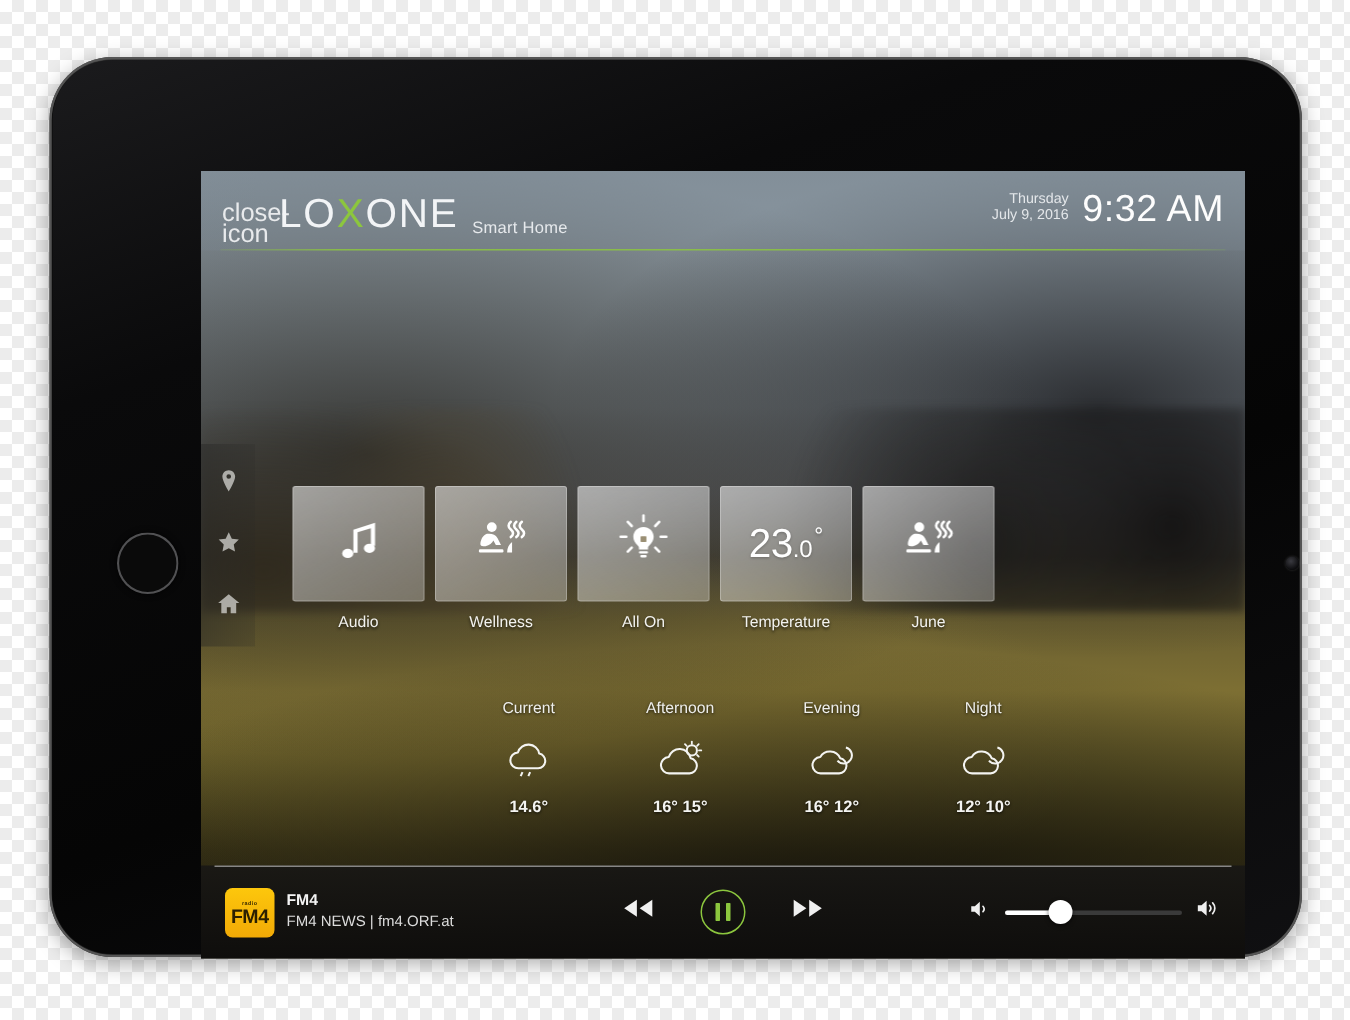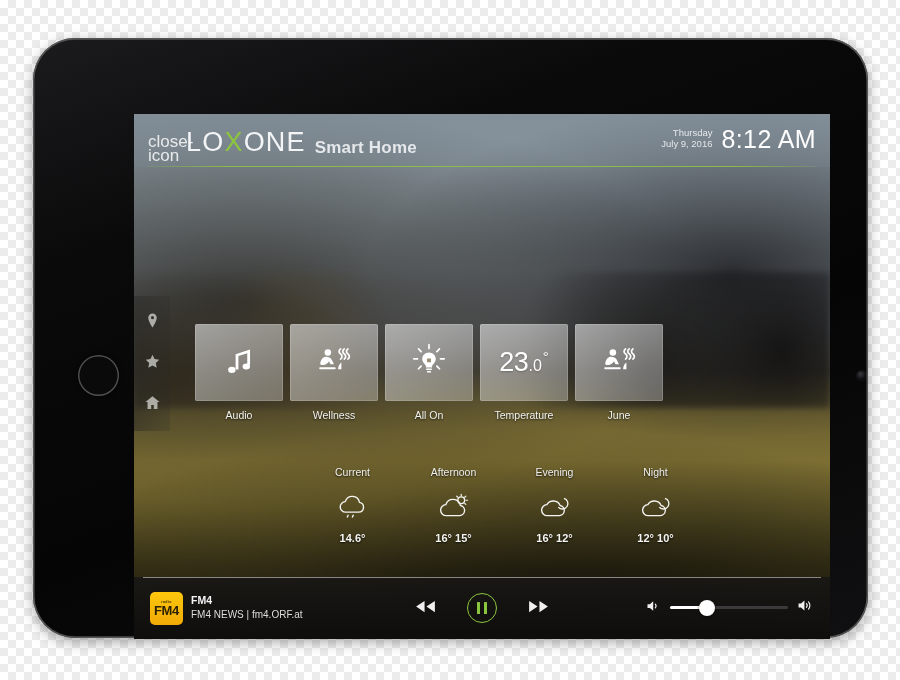--- a/index.html
+++ b/index.html
@@ -85,21 +85,21 @@
     position:absolute;left:14px;top:21px;width:14px;height:14px;
     color:#e8eaec;font-size:17px;line-height:14px;text-align:center;
     font-family:"Liberation Sans",sans-serif;font-weight:300;
   }
   .brand{position:absolute;left:40px;top:13px;display:flex;align-items:flex-end;margin-left:12px;}
   .brand .lox{
     font-size:27px;letter-spacing:1.2px;color:#f2f4f6;font-weight:300;
   }
   .brand .lox .x{color:#8cc63e;}
   .brand .sub{
-    font-size:17px;color:#e6e9ec;font-weight:700;margin-left:9px;letter-spacing:.2px;
+    font-size:11px;color:#e6e9ec;font-weight:400;margin-left:9px;letter-spacing:.2px;
   }
   .clockbox{position:absolute;right:14px;top:12px;display:flex;align-items:flex-end;}
   .datecol{text-align:right;margin-right:9px;padding-bottom:3px;}
   .datecol .dow{font-size:9.5px;color:#e4e7ea;line-height:11px;}
   .datecol .date{font-size:9.5px;color:#e4e7ea;line-height:11px;}
   .timetxt{font-size:25px;color:#fdfdfd;font-weight:300;line-height:26px;letter-spacing:.4px;}
   .hdr-rule{
     position:absolute;left:13px;right:13px;top:52px;height:1px;
     background:linear-gradient(to right,rgba(140,198,62,.15),rgba(140,198,62,.85) 12%,rgba(140,198,62,.85) 88%,rgba(140,198,62,.15));
   }
@@ -200,21 +200,21 @@
           <div class="brand">
             <span class="lox"><span>LO</span><span class="x">X</span><span>ONE</span></span>
             <span class="sub">Smart Home</span>
           </div>
 
           <div class="clockbox">
             <div class="datecol">
               <div class="dow">Thursday</div>
               <div class="date">July 9, 2016</div>
             </div>
-            <div class="timetxt">8:12 AM</div>
+            <div class="timetxt">9:32 AM</div>
           </div>
         </div>
         <div class="hdr-rule"></div>
       </div>
 
       <div class="rail">
         <div class="ri">
           <span>
             <svg viewBox="0 0 24 24">
                 <path d="M12 2C8.7 2 6 4.7 6 8c0 4.5 6 14 6 14s6-9.5 6-14c0-3.3-2.7-6-6-6zm0 8.2A2.2 2.2 0 1 1 12 5.8a2.2 2.2 0 0 1 0 4.4z"></path>

